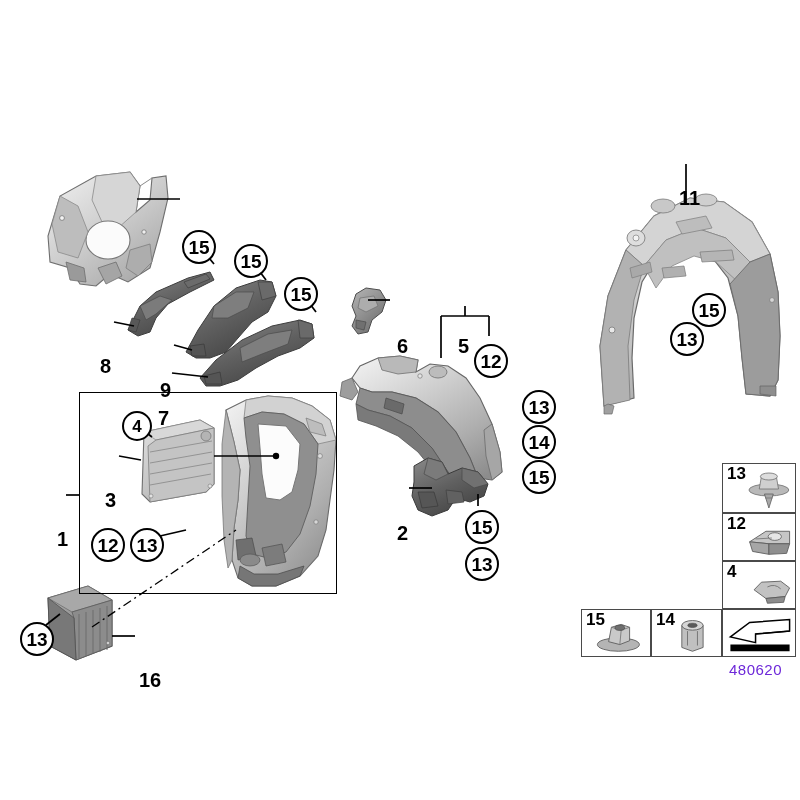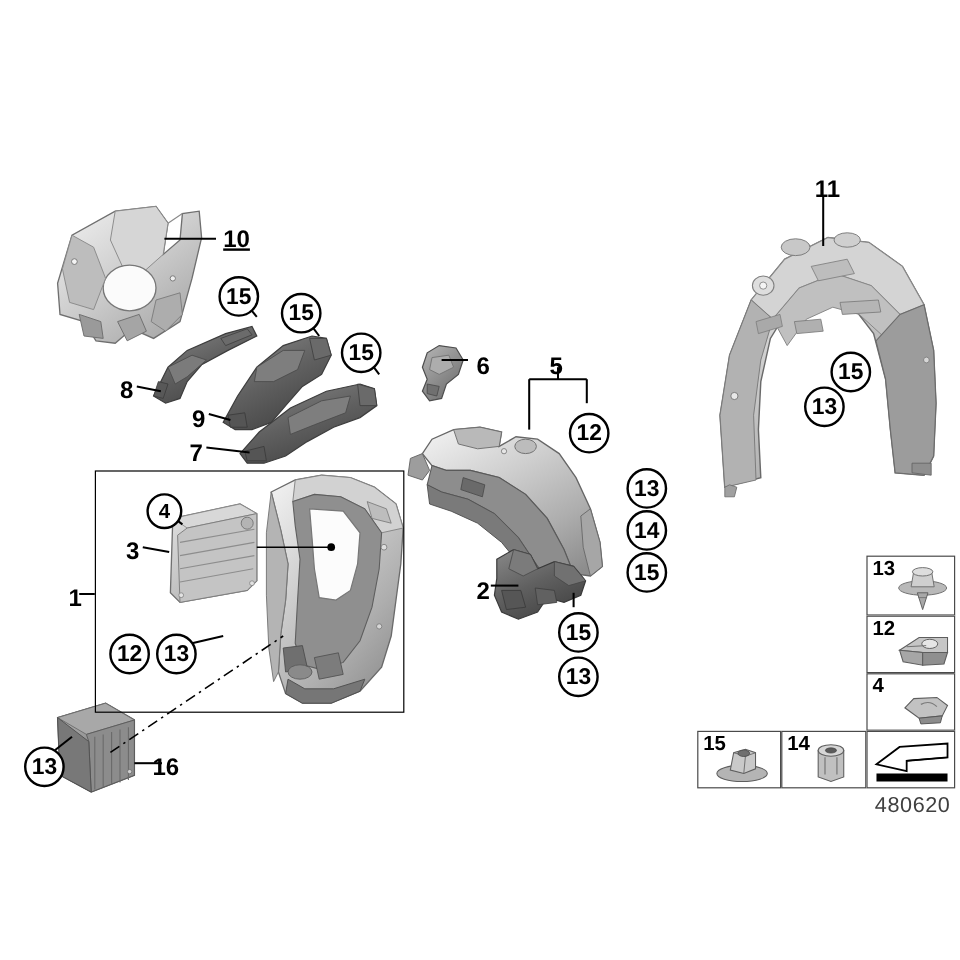--- a/index.html
+++ b/index.html
@@ -14,33 +14,33 @@
   .callout{
     position:absolute;border:2.4px solid #000;border-radius:50%;
     background:#fff;display:flex;align-items:center;justify-content:center;
     font-weight:bold;color:#000;box-sizing:border-box;
     width:34px;height:34px;font-size:19px;line-height:1;
   }
   .callout.sm{width:30px;height:30px;font-size:17px;border-width:2.2px;}
 
   .plainlabel{
     position:absolute;font-weight:bold;color:#000;font-size:20px;
-    line-height:1;white-space:nowrap;
+    line-height:1;white-space:nowrap;margin-top:40px;
   }
 
   .legendbox{
     position:absolute;border:1.4px solid #4a4a4a;background:#fff;
     box-sizing:border-box;overflow:hidden;
   }
   .legendnum{
     position:absolute;left:4px;top:1px;font-weight:bold;font-size:17px;
     color:#000;z-index:3;line-height:1;
   }
   .diagnum{
-    position:absolute;font-size:18px;color:#404040;letter-spacing:.5px;
+    position:absolute;font-size:15px;color:#6d28d9;letter-spacing:.5px;
     white-space:nowrap;
   }
   .assemblybox{
     position:absolute;border:1.6px solid #000;background:transparent;
     box-sizing:border-box;
   }
 </style>
 </head>
 <body>
 
@@ -293,21 +293,21 @@
       <div class="callout" style="left: 465px; top: 547px;">13</div>
       <div class="plainlabel" style="left: 679px; top: 148px;">11</div>
       <div class="callout" style="left: 692px; top: 293px;">15</div>
       <div class="callout" style="left: 670px; top: 322px;">13</div>
       <div class="plainlabel" style="left: 57px; top: 489px;">1</div>
       <div class="callout sm" style="left: 122px; top: 411px;">4</div>
       <div class="plainlabel" style="left: 105px; top: 450px;">3</div>
       <div class="callout" style="left: 91px; top: 528px;">12</div>
       <div class="callout" style="left: 130px; top: 528px;">13</div>
       <div class="callout" style="left: 20px; top: 622px;">13</div>
-      <div class="plainlabel" style="left: 127px; top: 630px; text-align: center;">16</div>
+      <div class="plainlabel" style="left: 139px; top: 630px; text-align: center;">16</div>
     </div>
 
   <div id="legend-host">
       <div class="legendbox" style="left: 722px; top: 463px; width: 74px; height: 50px;">
         <svg viewBox="0 0 74 50" width="74" height="50" style="position: absolute; left: 0px; top: 0px;">
           <ellipse cx="45.88" cy="26" rx="19.98" ry="6" fill="#b9b9b9" stroke="#6e6e6e" stroke-width="0.8"></ellipse>
           <path d="M36.26,25 L38.480000000000004,12 L53.28,12 L55.5,25 Z" fill="#cfcfcf" stroke="#6e6e6e" stroke-width="0.8"></path>
           <ellipse cx="45.88" cy="12.5" rx="8.51" ry="3.5000000000000004" fill="#ddd" stroke="#6e6e6e" stroke-width="0.8"></ellipse>
           <path d="M41.440000000000005,30 L50.32,30 L45.88,44 Z" fill="#a8a8a8" stroke="#5e5e5e" stroke-width="0.8"></path>
           <path d="M42.18,34 L49.580000000000005,34" stroke="#6e6e6e" stroke-width="0.7"></path>

